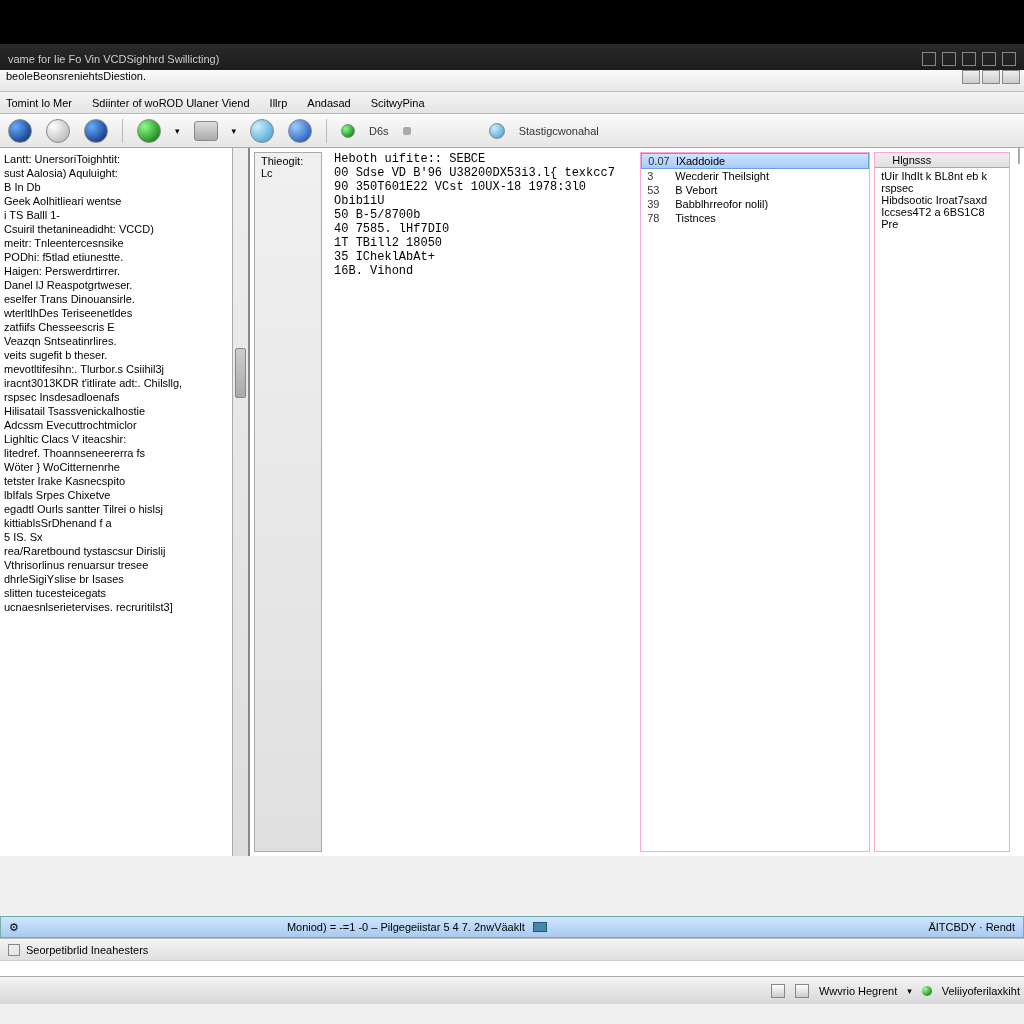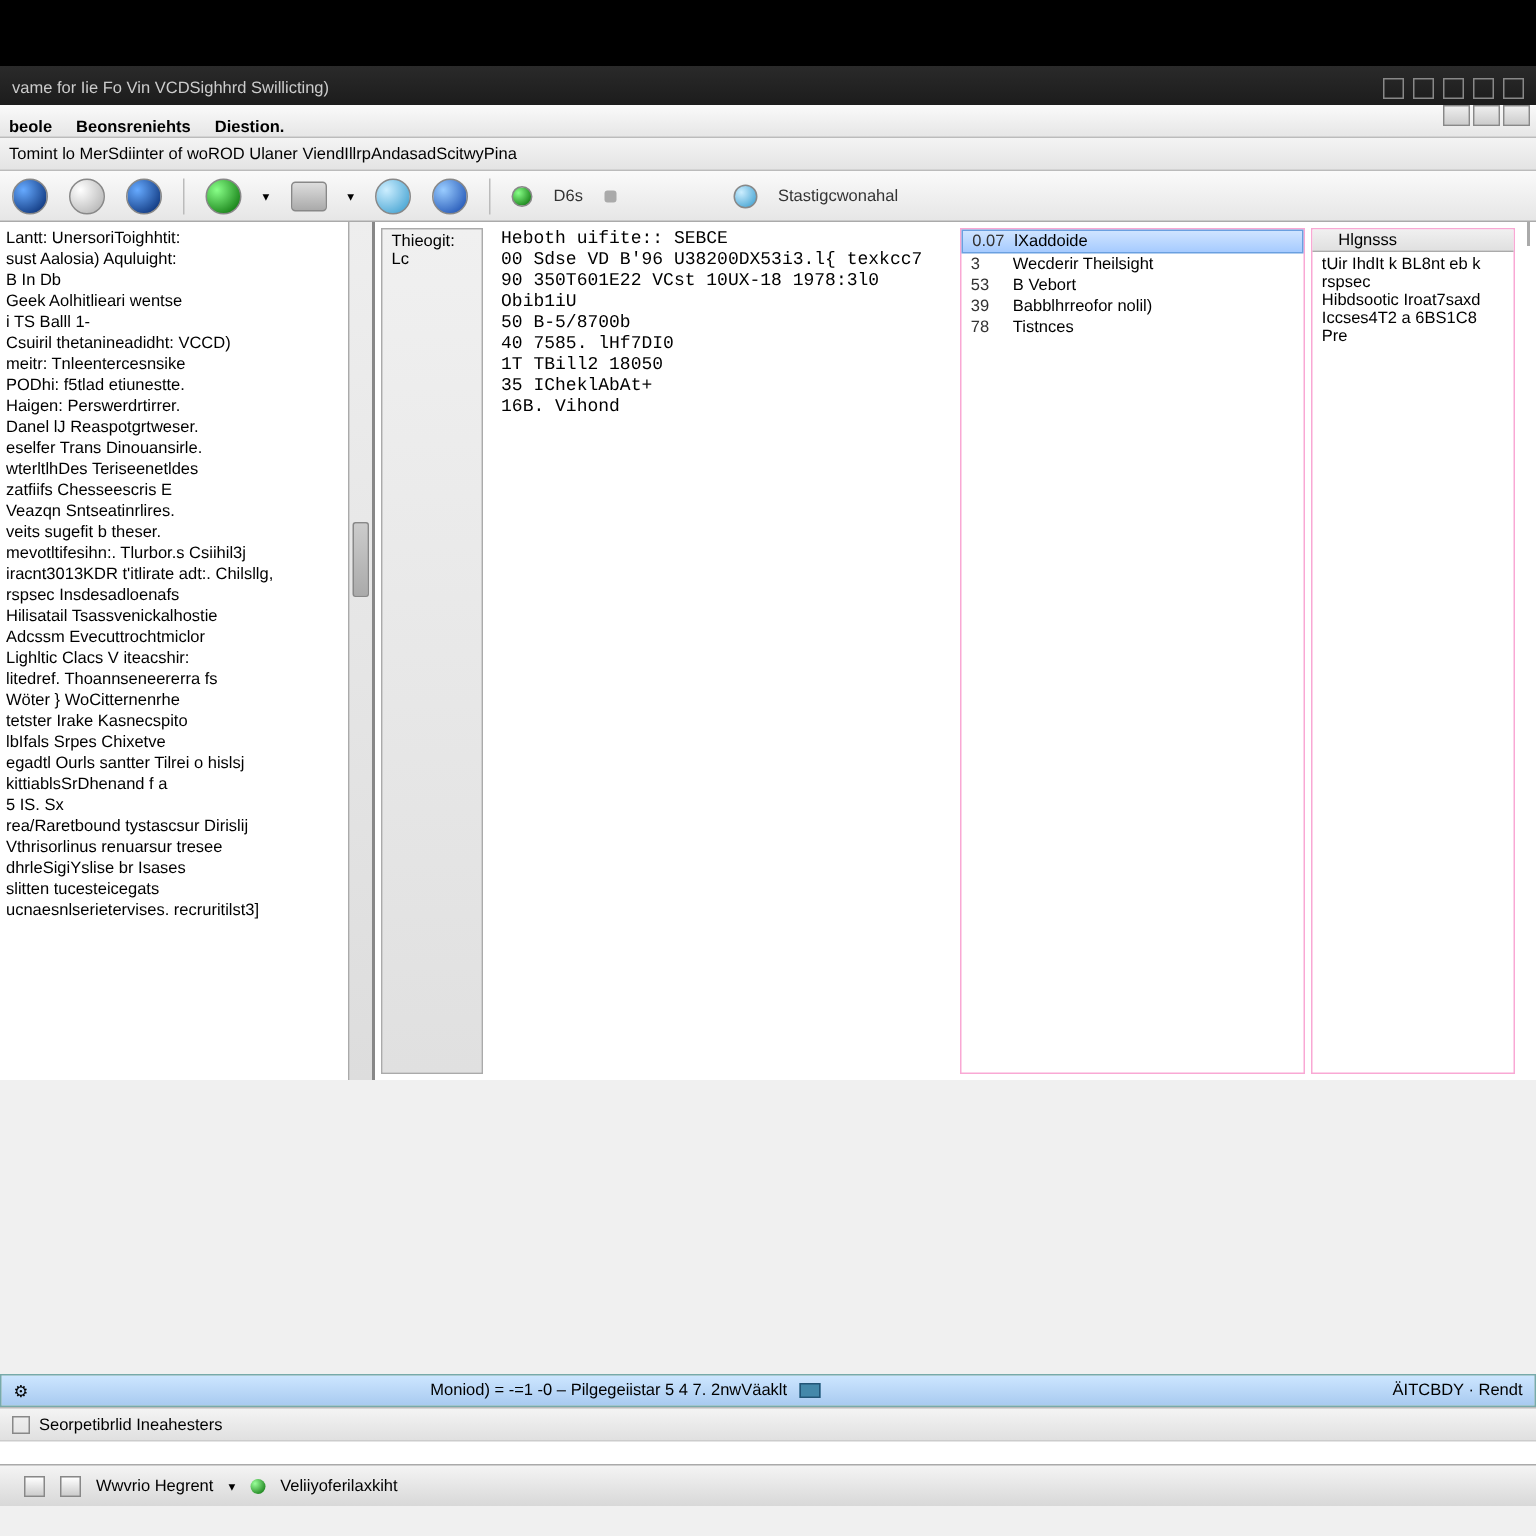--- a/index.html
+++ b/index.html
@@ -1,51 +1,51 @@
 <!DOCTYPE html>
 <html><head>
 <meta charset="utf-8">
 <style>
 * { box-sizing: border-box; margin: 0; padding: 0; }
 body { font-family: Tahoma, sans-serif; font-size: 11px; background: #000; width: 1024px; height: 1024px; overflow: hidden; color: #000; }
 .titlebar { background: linear-gradient(#2a2a2a, #1a1a1a); height: 30px; display: flex; align-items: center; padding: 0 8px; color: #ccc; justify-content: space-between; position: absolute; top: 44px; left: 0; right: 0; }
 .titlebar .winicons { display: flex; gap: 6px; }
 .titlebar .winicons span { width: 14px; height: 14px; border: 1px solid #888; display: inline-block; }
 .appframe { position: absolute; top: 70px; left: 0; right: 0; bottom: 0; background: #f0f0f0; }
-.menubar { background: linear-gradient(#fafafa, #e6e6e6); height: 22px; display: flex; align-items: flex-end; padding: 0 6px; border-bottom: 1px solid #bbb; gap: 16px; font-weight: bold; }
+.menubar { background: linear-gradient(#fafafa, #e6e6e6); height: 22px; display: flex; align-items: flex-start; padding: 0 6px; border-bottom: 1px solid #bbb; gap: 0; }
 .menubar span { cursor: default; }
-.tabbar { background: linear-gradient(#f4f4f4, #e4e4e4); height: 22px; display: flex; align-items: center; padding: 0 6px; border-bottom: 1px solid #bbb; gap: 0; font-size: 11px; text-align: center; }
+.tabbar { background: linear-gradient(#f4f4f4, #e4e4e4); height: 22px; display: flex; align-items: center; padding: 0 6px; border-bottom: 1px solid #bbb; gap: 20px; font-size: 11px; text-align: center; }
 .toolbar { background: linear-gradient(#fafafa, #e6e6e6); height: 34px; display: flex; align-items: center; padding: 0 8px; border-bottom: 1px solid #aaa; gap: 14px; }
 .toolbar .ico { width: 24px; height: 24px; border-radius: 50%; border: 1px solid #888; display: inline-flex; align-items: center; justify-content: center; background: radial-gradient(circle at 30% 30%, #fff, #aaa); font-size: 9px; }
 .toolbar .vw { background: radial-gradient(circle at 30% 30%, #6af, #026); color: #fff; }
 .toolbar .grn { background: radial-gradient(circle at 30% 30%, #8f8, #060); }
 .toolbar .blu { background: radial-gradient(circle at 30% 30%, #9cf, #14a); }
 .toolbar .glb { background: radial-gradient(circle at 30% 30%, #cef, #39c); }
 .toolbar .sq { width: 24px; height: 20px; background: linear-gradient(#ddd,#aaa); border: 1px solid #888; border-radius: 3px; }
 .toolbar .lbl { font-size: 11px; color: #333; }
 .toolbar .sep { width: 1px; height: 24px; background: #bbb; }
-.main { display: flex; height: 572px; }
+.main { display: flex; height: 708px; }
 .left { width: 250px; border-right: 2px solid #888; background: #fff; padding: 4px; overflow: hidden; font-size: 11px; line-height: 14px; position: relative; }
 .left .scroll { position: absolute; right: 0; top: 0; bottom: 0; width: 16px; background: linear-gradient(#eee,#ddd); border-left: 1px solid #aaa; }
 .left .scroll .thumb { position: absolute; top: 200px; left: 2px; right: 2px; height: 50px; background: linear-gradient(#ccc,#aaa); border: 1px solid #888; border-radius: 2px; }
 .right { flex: 1; background: #fff; display: flex; flex-direction: row; }
 .right .hdr { background: linear-gradient(#f0f0f0,#e0e0e0); border: 1px solid #aaa; padding: 2px 6px; margin: 4px; font-weight: normal; }
 .right .log { padding: 4px 8px; font-family: "Courier New", monospace; font-size: 12px; line-height: 14px; }
 .right .split { display: flex; margin: 4px; gap: 4px; }
 .right .pane { border: 1px solid #f9a8d4; }
 .right .pane-l { width: 230px; }
 .right .pane-r { flex: 1; }
 .right .pane .row { padding: 1px 6px; display: flex; gap: 6px; }
 .right .pane .row.sel { background: linear-gradient(#cfe4ff,#a6cbff); border: 1px solid #6aa0e0; }
 .right .pane .rhdr { background: linear-gradient(#f0f0f0,#e0e0e0); border-bottom: 1px solid #aaa; padding: 1px 17px; font-size: 11px; }
 .right .hscroll { height: 16px; background: linear-gradient(#eee,#ddd); border: 1px solid #aaa; margin: 0 4px; position: relative; }
 .right .hscroll .thumb { position: absolute; left: 130px; width: 410px; top: 1px; bottom: 1px; background: linear-gradient(#ddd,#bbb); border: 1px solid #888; border-radius: 2px; }
 .status1 { background: linear-gradient(#cde6ff,#a8caf0); height: 22px; border: 1px solid #7aa; display: flex; align-items: center; padding: 0 8px; justify-content: space-between; font-size: 11px; position: absolute; bottom: 86px; left: 0; right: 0; }
 .status2 { background: linear-gradient(#f4f4f4,#e0e0e0); height: 22px; border-top: 1px solid #bbb; display: flex; align-items: center; padding: 0 8px; font-size: 11px; position: absolute; bottom: 64px; left: 0; right: 0; }
-.taskbar { background: linear-gradient(#f4f4f4,#d8d8d8); height: 28px; border-top: 1px solid #aaa; display: flex; align-items: center; padding: 0 16px; gap: 10px; font-size: 11px; position: absolute; bottom: 20px; left: 0; right: 0; }
+.taskbar { background: linear-gradient(#f4f4f4,#d8d8d8); height: 28px; border-top: 1px solid #aaa; display: flex; align-items: center; padding: 0 4px; gap: 10px; font-size: 11px; position: absolute; bottom: 20px; left: 0; right: 0; justify-content: flex-end; }
 .taskbar .dot { width: 10px; height: 10px; border-radius: 50%; background: radial-gradient(circle at 30% 30%, #9f9, #060); display: inline-block; }
 .gap { position: absolute; bottom: 48px; left: 0; right: 0; height: 16px; background: #fff; border-top: 1px solid #ccc; }
 .code { width: 22px; color: #333; }
 .winctrl { position: absolute; right: 4px; top: 0; display: flex; gap: 2px; }
 .winctrl span { width: 18px; height: 14px; background: linear-gradient(#eee,#ccc); border: 1px solid #888; display: inline-block; }
 </style>
 </head>
 <body>
 
 <div class="titlebar">

